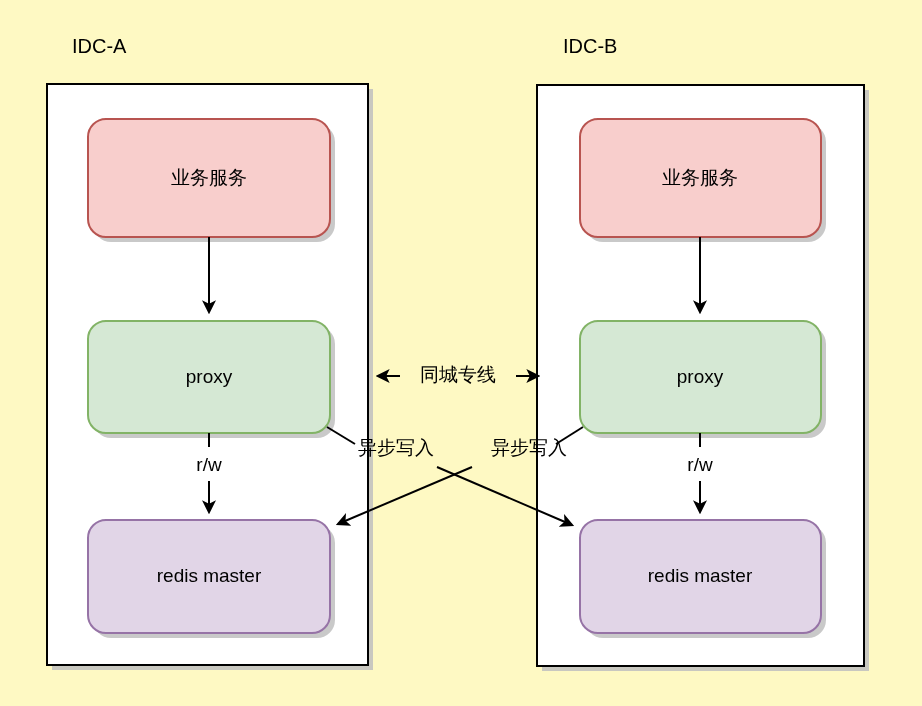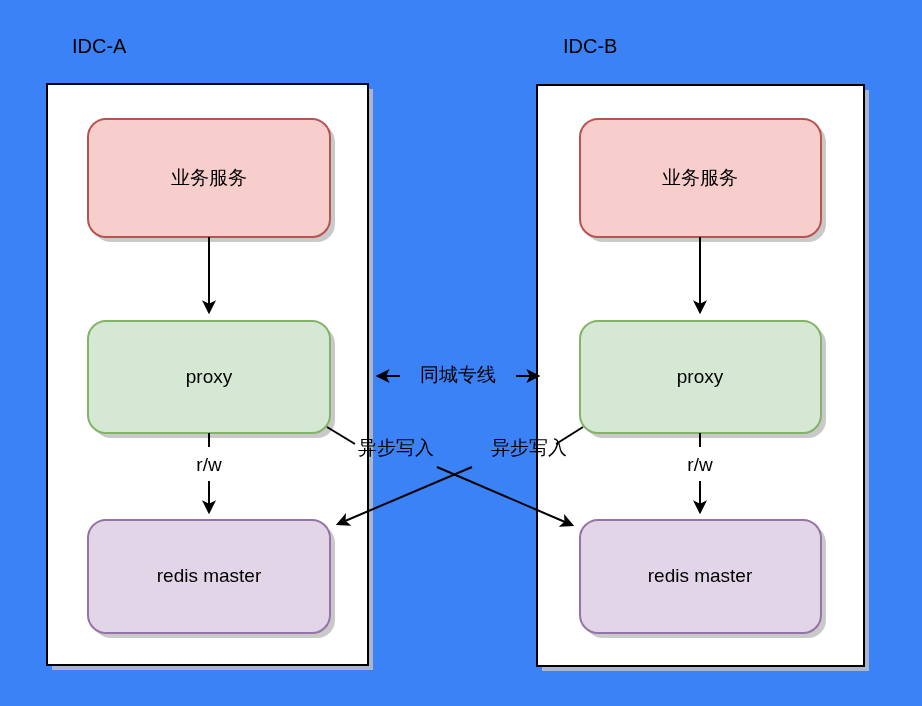--- a/index.html
+++ b/index.html
@@ -7,21 +7,21 @@
     padding: 0;
     background: #ffffff;
   }
   body {
     font-family: "Liberation Sans", "DejaVu Sans", sans-serif;
   }
   #canvas {
     position: relative;
     width: 922px;
     height: 706px;
-    background: #3b82f6;
+    background: #fef9c3;
     overflow: hidden;
   }
   svg#diagram {
     position: absolute;
     left: 0;
     top: 0;
     width: 922px;
     height: 706px;
   }
   .idc-label {

